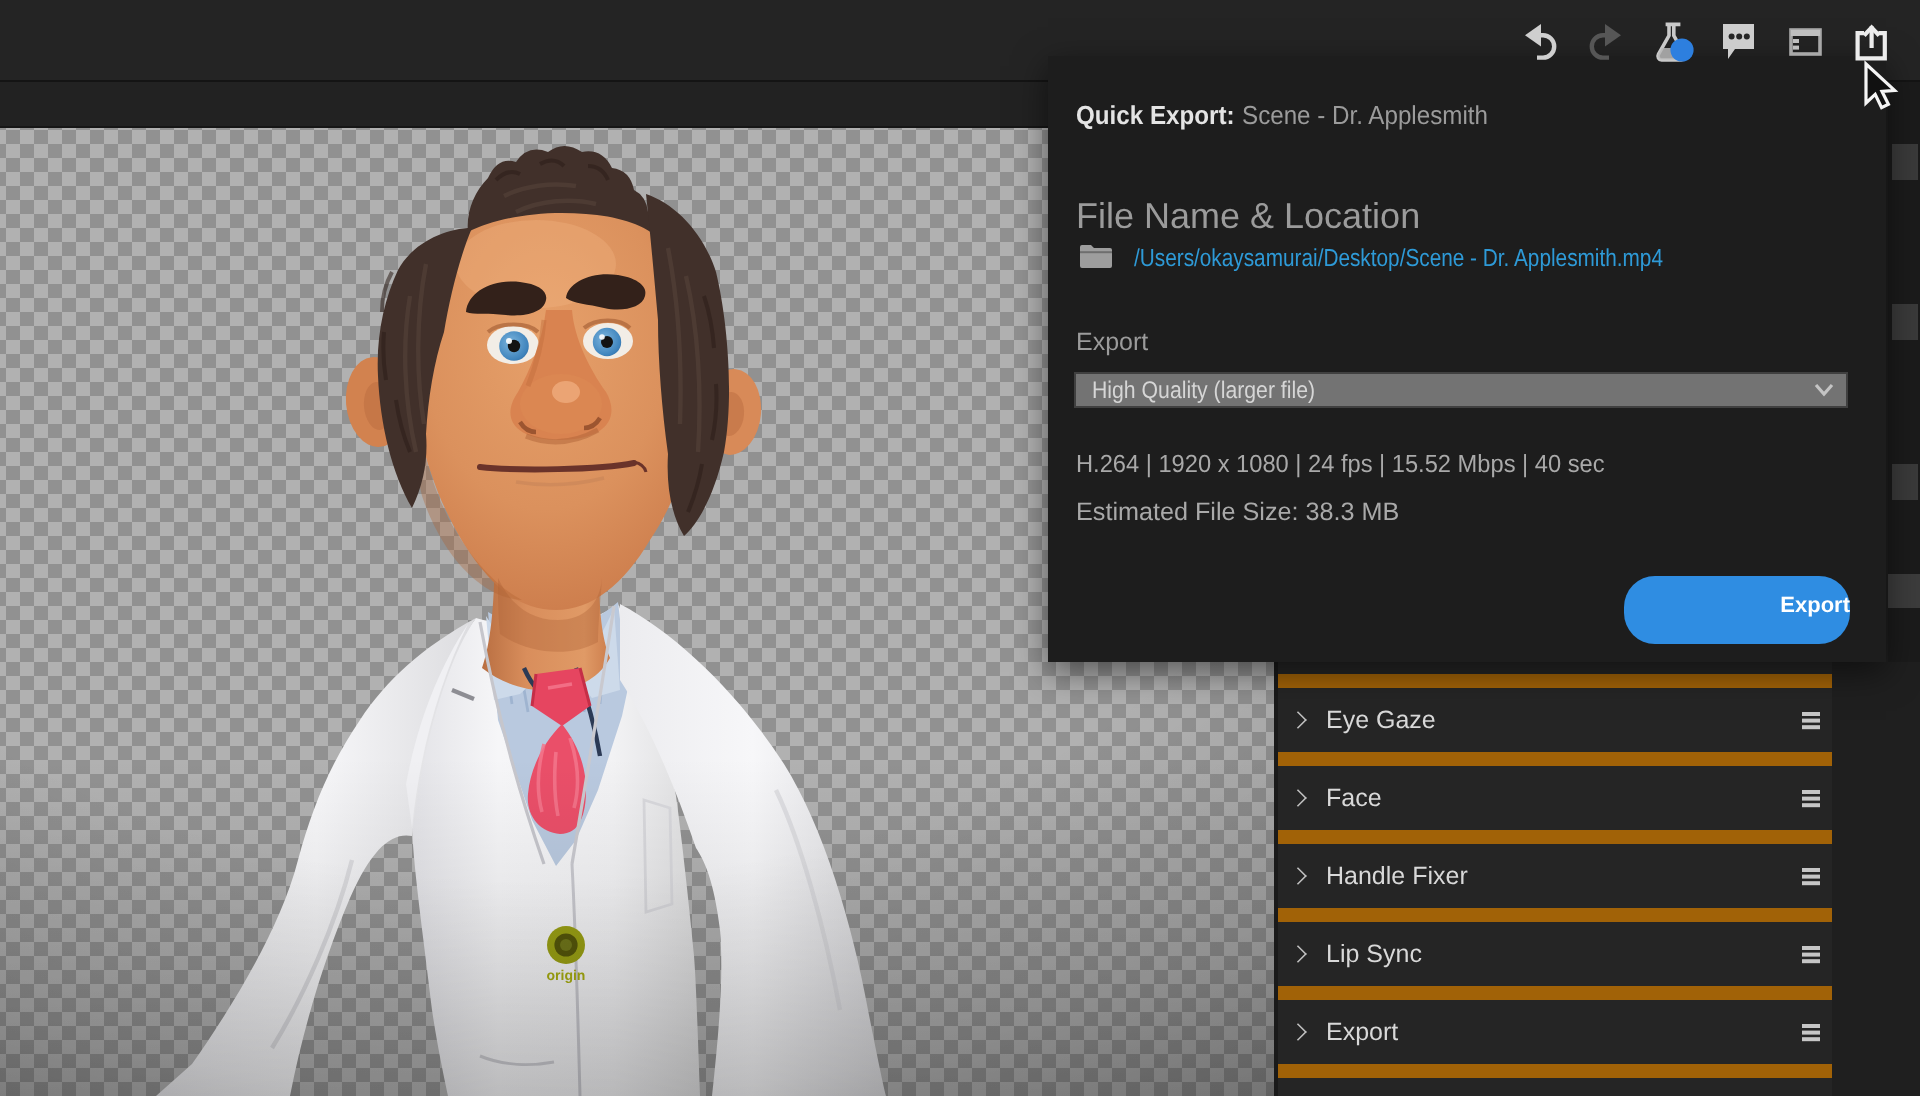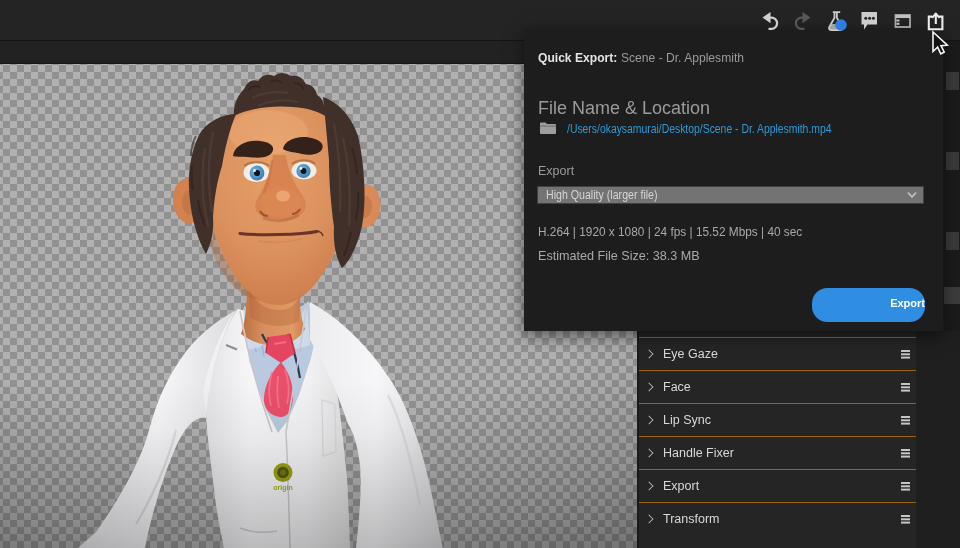--- a/index.html
+++ b/index.html
@@ -1,19 +1,19 @@
 <!DOCTYPE html>
 <html><head>
 <meta charset="utf-8">
 <style>
   html,body{margin:0;padding:0;background:#232323;}
   body{width:960px;height:548px;overflow:hidden;font-family:"Liberation Sans",sans-serif;}
   .abs{position:absolute;}
   #root{position:relative;width:960px;height:548px;overflow:hidden;}
-  .prow{position:relative;height:32px;border-top:1px solid #a16207;}
+  .prow{position:relative;height:32px;border-top:7px solid #a16207;}
   .chev{position:absolute;left:6px;top:11.5px;width:7px;height:7px;
         border-right:1.8px solid #c2c2c2;border-top:1.8px solid #c2c2c2;
         transform:rotate(45deg) scale(0.78);}
   .plbl{position:absolute;left:24px;top:0;line-height:32px;}
   .ham{position:absolute;right:6px;top:12px;width:9px;height:1.7px;background:#c6c6c6;
        box-shadow:0 3.3px 0 #c6c6c6,0 6.6px 0 #c6c6c6;}
 </style>
 </head>
 <body>
 <div id="root">
@@ -153,26 +153,26 @@
         <span class="plbl">Eye Gaze</span>
         <span class="ham"></span>
       </div>
     <div class="prow">
         <span class="chev"></span>
         <span class="plbl">Face</span>
         <span class="ham"></span>
       </div>
     <div class="prow">
         <span class="chev"></span>
+        <span class="plbl">Handle Fixer</span>
+        <span class="ham"></span>
+      </div>
+    <div class="prow">
+        <span class="chev"></span>
         <span class="plbl">Lip Sync</span>
-        <span class="ham"></span>
-      </div>
-    <div class="prow">
-        <span class="chev"></span>
-        <span class="plbl">Handle Fixer</span>
         <span class="ham"></span>
       </div>
     <div class="prow">
         <span class="chev"></span>
         <span class="plbl">Export</span>
         <span class="ham"></span>
       </div>
     <div class="prow">
         <span class="chev"></span>
         <span class="plbl">Transform</span>

